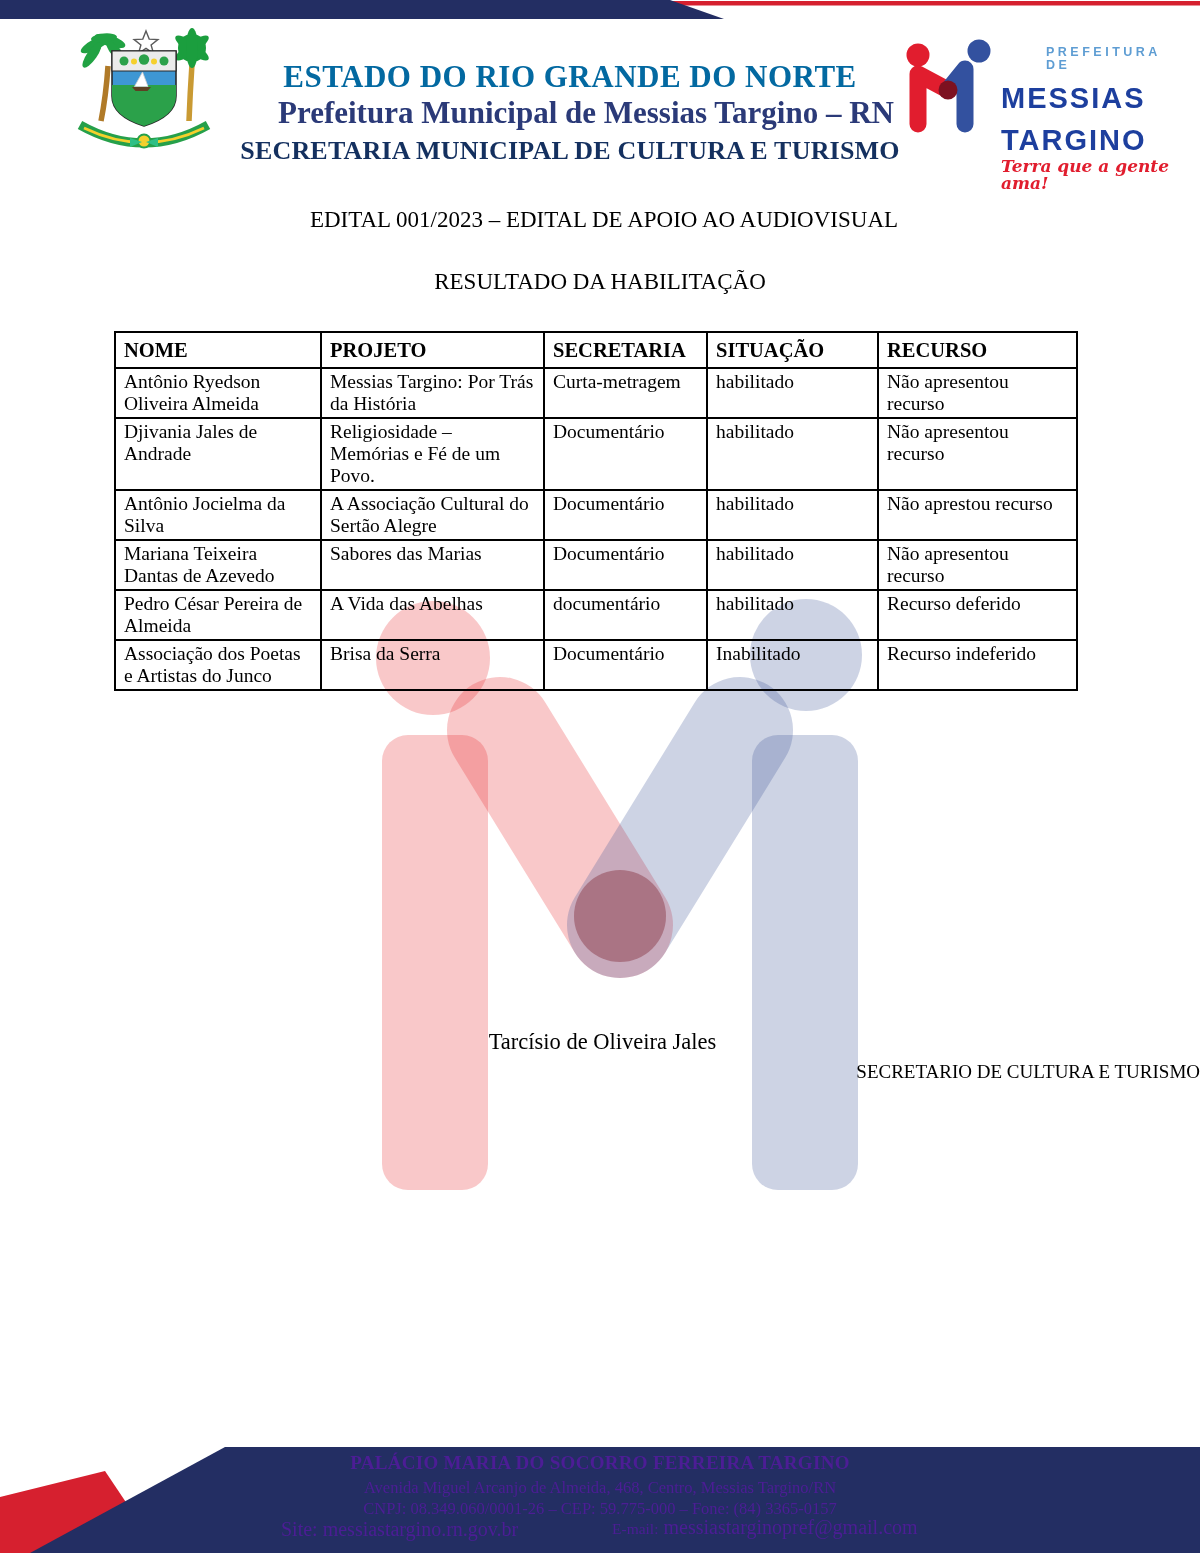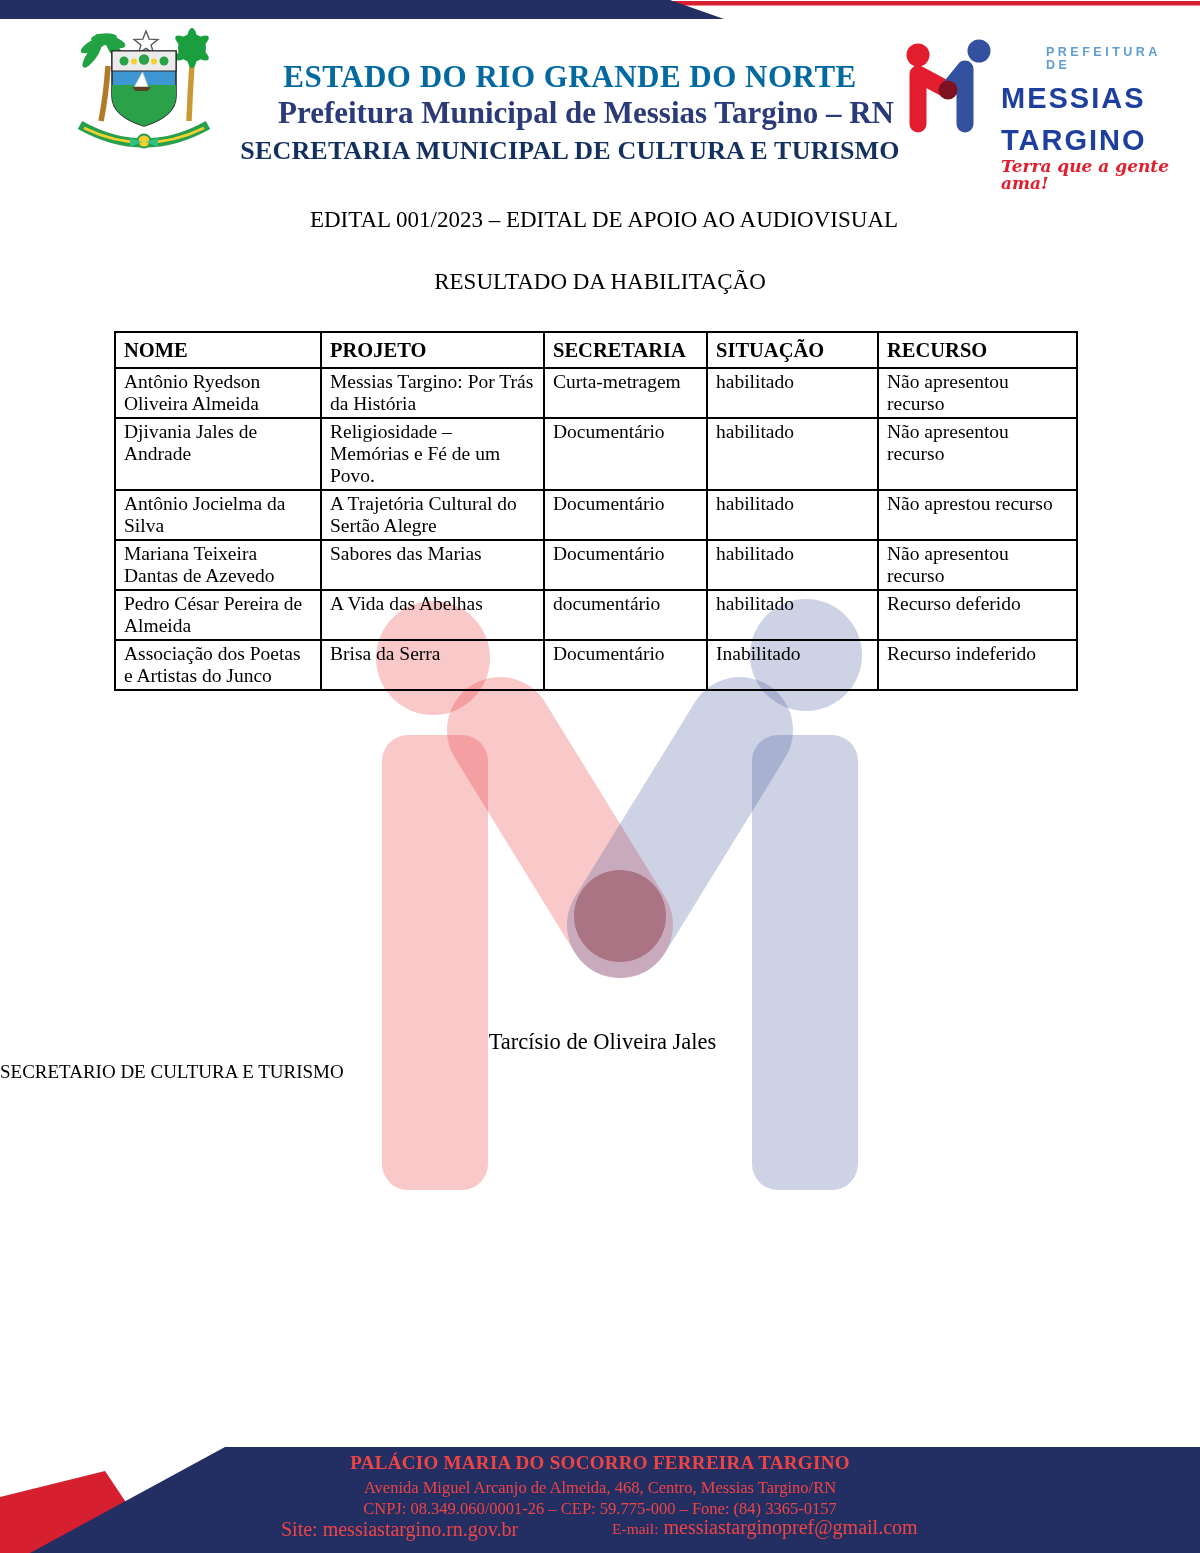--- a/index.html
+++ b/index.html
@@ -30,24 +30,24 @@
     border-collapse:collapse;table-layout:fixed;background:transparent;
   }
   table.results th,table.results td{border:2px solid #000;vertical-align:top;text-align:left;margin-left:26px;}
   table.results th{font-size:20.5px;font-weight:bold;padding:2px 8px;line-height:30px;}
   table.results td{font-size:19.5px;padding:2px 8px;line-height:22px;}
   .cg1{width:206px}.cg2{width:223px}.cg3{width:163px}.cg4{width:171px}.cg5{width:199px}
   
   .watermark{position:absolute;left:355px;top:585px;z-index:0;}
   
   .sig-name{position:absolute;left:0;top:1029px;width:1205px;text-align:center;font-size:22.5px;z-index:2;}
-  .sig-role{position:absolute;left:0;top:1061px;width:1200px;text-align:left;font-size:19px;z-index:2;}
+  .sig-role{position:absolute;left:0;top:1061px;width:1200px;text-align:right;font-size:19px;z-index:2;}
   
   .footer-deco{position:absolute;left:0;top:1420px;width:1200px;height:133px;z-index:1;}
-  .ft{position:absolute;z-index:3;color:#ef4444;font-family:"Liberation Serif",serif;white-space:nowrap;}
+  .ft{position:absolute;z-index:3;color:#4c1d95;font-family:"Liberation Serif",serif;white-space:nowrap;}
   .ft1{left:0;top:1452px;width:1200px;text-align:center;font-size:19px;font-weight:bold;letter-spacing:.3px;}
   .ft2{left:0;top:1478px;width:1200px;text-align:center;font-size:16.5px;}
   .ft3{left:0;top:1499px;width:1200px;text-align:center;font-size:16.5px;}
   .ft-site{left:281px;top:1518px;font-size:20px;}
   .ft-mail{left:612px;top:1516px;font-size:20px;}
   .ft-mail .lbl{font-size:15.5px;}
 </style>
 </head>
 <body>
 
@@ -171,21 +171,21 @@
         </tr>
         <tr>
           <td>Djivania Jales de Andrade</td>
           <td>Religiosidade – Memórias e Fé de um Povo.</td>
           <td>Documentário</td>
           <td>habilitado</td>
           <td>Não apresentou recurso</td>
         </tr>
         <tr>
           <td>Antônio Jocielma da Silva</td>
-          <td>A Trajetória Cultural do Sertão Alegre</td>
+          <td>A Associação Cultural do Sertão Alegre</td>
           <td>Documentário</td>
           <td>habilitado</td>
           <td>Não aprestou recurso</td>
         </tr>
         <tr>
           <td>Mariana Teixeira Dantas de Azevedo</td>
           <td>Sabores das Marias</td>
           <td>Documentário</td>
           <td>habilitado</td>
           <td>Não apresentou recurso</td>

